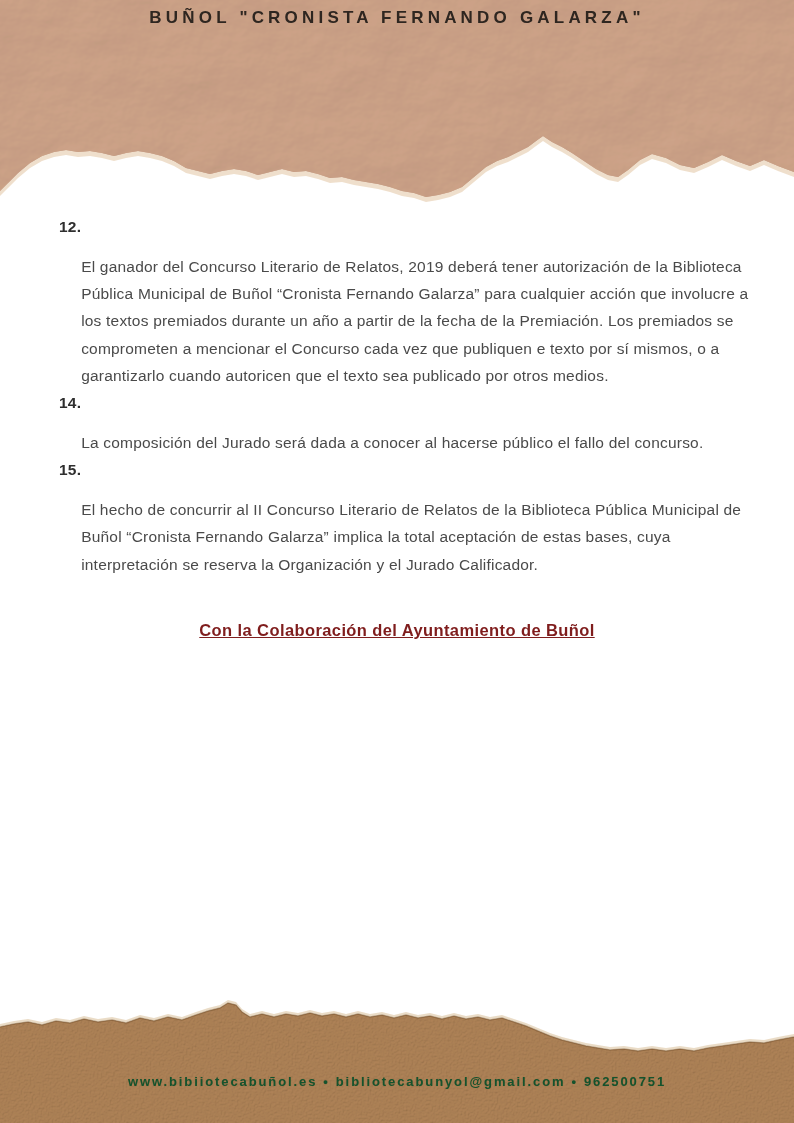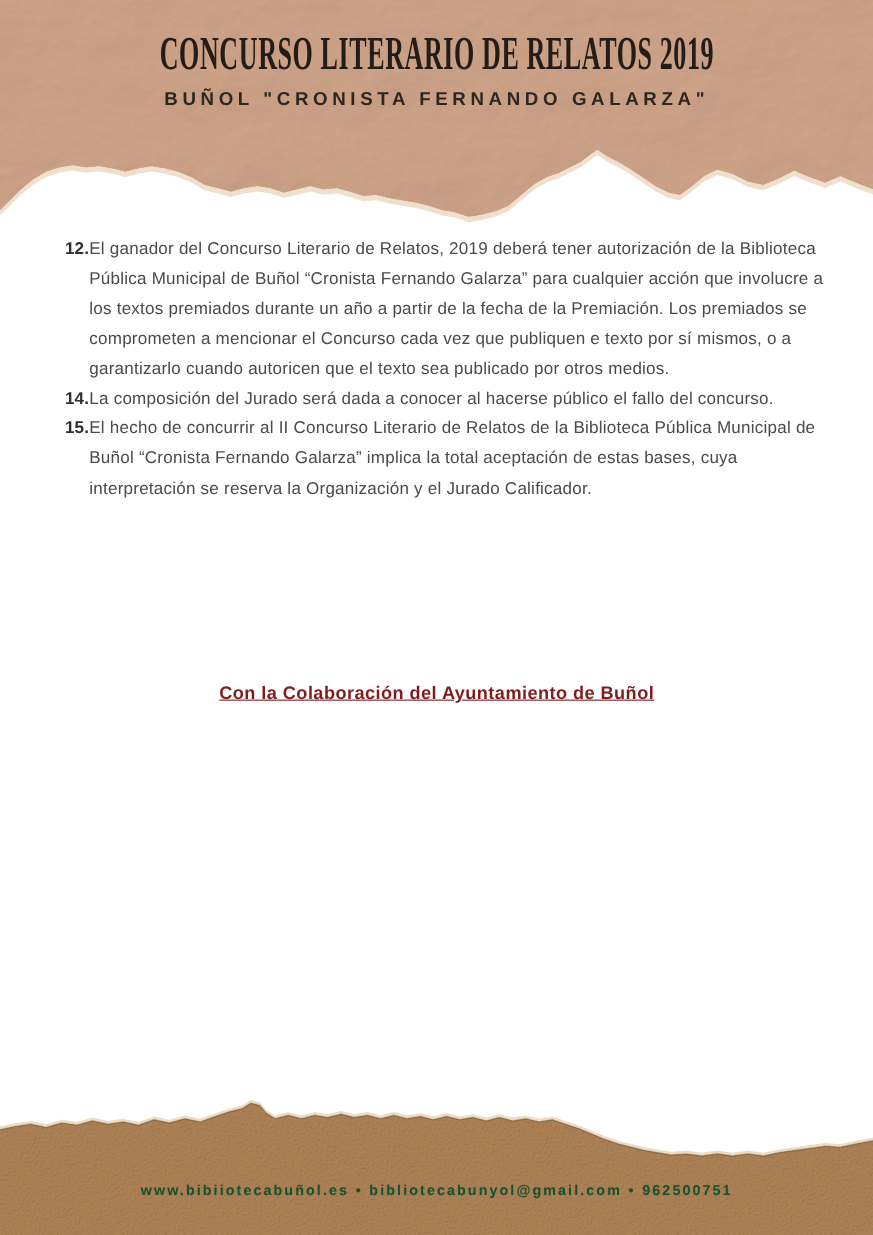--- a/index.html
+++ b/index.html
@@ -38,21 +38,21 @@
   .rules{
     position:absolute;
     left:59px;top:213px;width:690px;
     font-size:15.5px;
     line-height:27.2px;
     color:#4a4a4a;
     letter-spacing:0.2px;
   }
   .rule{display:flex;align-items:flex-start;}
   .rule-num{font-weight:700;color:#2f2f2f;flex:0 0 auto;white-space:pre;}
-  .rule-text{flex:1 1 auto;}
+  .rule-text{flex:1 1 auto;margin-top:40px;}
   
   .collab{
     position:absolute;
     top:621px;left:0;width:794px;
     text-align:center;
     font-size:16.5px;
     font-weight:600;
     letter-spacing:0.4px;
     color:#7f1d1d;
     text-decoration:underline;
@@ -94,23 +94,20 @@
       <path fill="#eddcc6" d="M0,0 H794 V172 L778,166 L764,160 L750,166 L736,161 L722,155 L708,162 L694,168 L680,165 L666,158 L652,154 L640,160 L628,170 L618,177 L608,175 L596,169 L584,161 L572,153 L562,147 L552,142 L543,136 L536,141 L528,147 L518,152 L508,157 L497,161 L486,167 L474,177 L462,187 L450,192 L438,195 L426,197 L414,193 L402,191 L390,187 L378,184 L366,182 L354,180 L342,177 L330,178 L318,174 L306,171 L294,172 L282,169 L270,172 L258,175 L246,171 L234,169 L222,171 L210,174 L198,171 L186,168 L174,161 L162,156 L150,153 L138,151 L126,153 L114,156 L102,153 L90,151 L78,152 L66,150 L54,152 L42,156 L30,163 L18,173 L8,183 L0,191 Z"></path>
     </g>
     <g clip-path="url(#tearH)">
       <rect width="794" height="212" fill="#c89e85"></rect>
       <rect width="794" height="212" filter="url(#crumpleH)" opacity="0.88"></rect>
       <rect width="794" height="212" fill="#c89e85" opacity="0.18"></rect>
     </g>
   </svg>
 
   <div class="header-text">
-    <div class="title-row">
-      <h1 class="doc-title">CONCURSO LITERARIO DE RELATOS 2019</h1>
-    </div>
     <div class="doc-subtitle">
       <div>BUÑOL "CRONISTA FERNANDO GALARZA"</div>
     </div>
   </div>
 
   <div class="rules">
     <div class="rule">
       <span class="rule-num">12.</span>
       <span class="rule-text">El ganador del Concurso Literario de Relatos, 2019 deberá tener autorización de la Biblioteca Pública Municipal de Buñol “Cronista Fernando Galarza” para cualquier acción que involucre a los textos premiados durante un año a partir de la fecha de la Premiación. Los premiados se comprometen a mencionar el Concurso cada vez que publiquen e texto por sí mismos, o a garantizarlo cuando autoricen que el texto sea publicado por otros medios.</span>
     </div>

